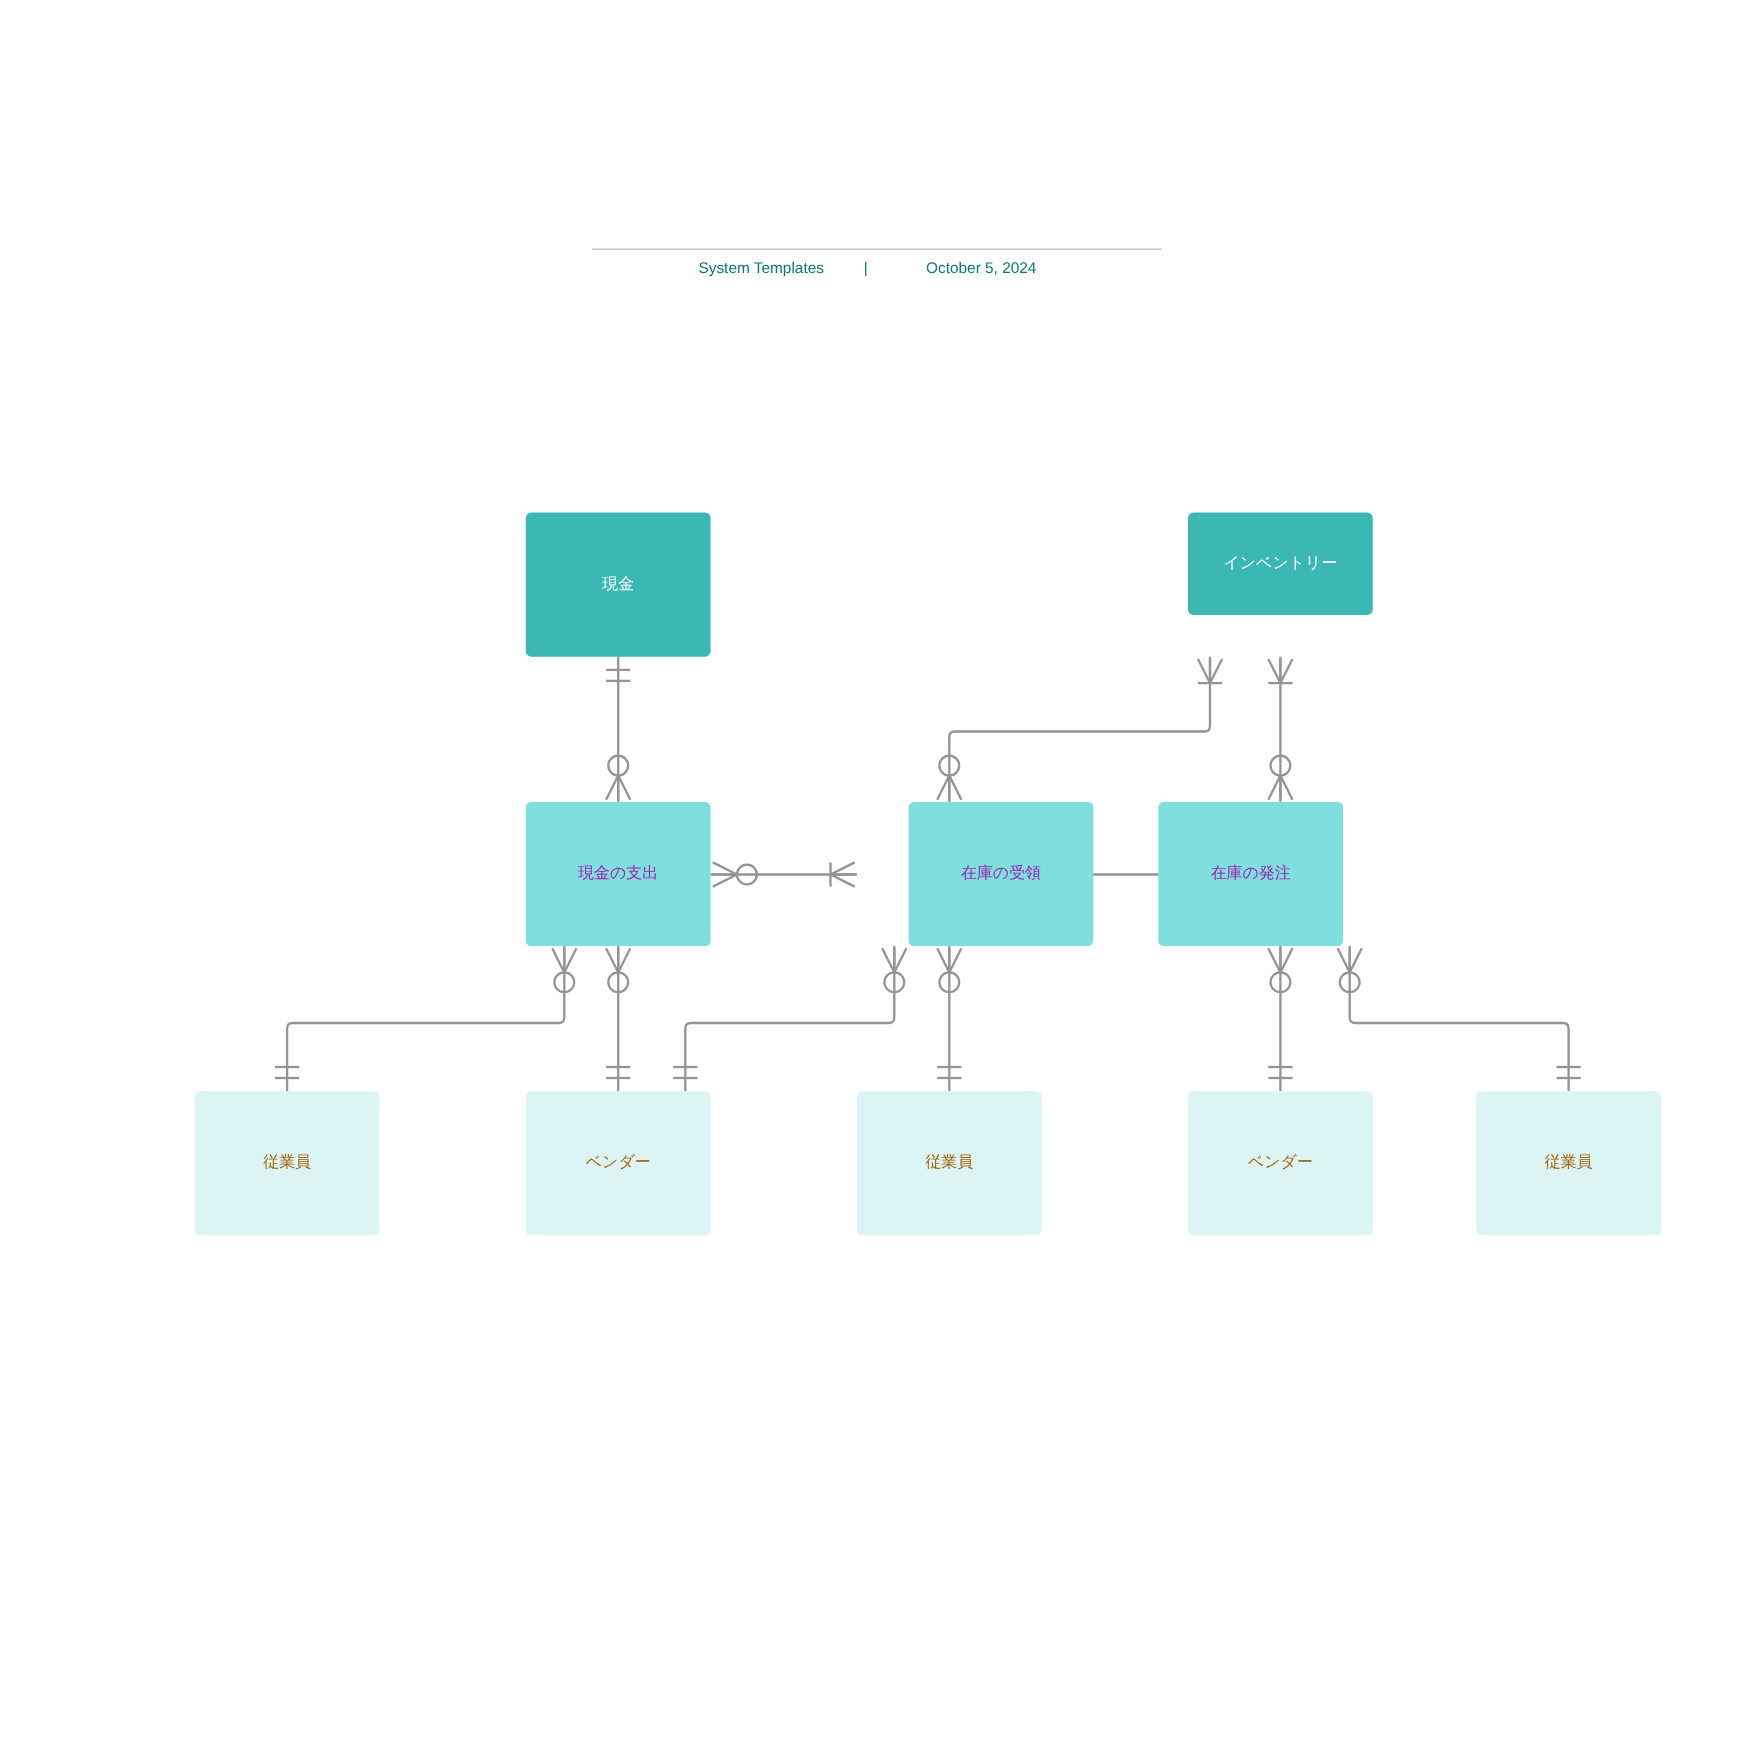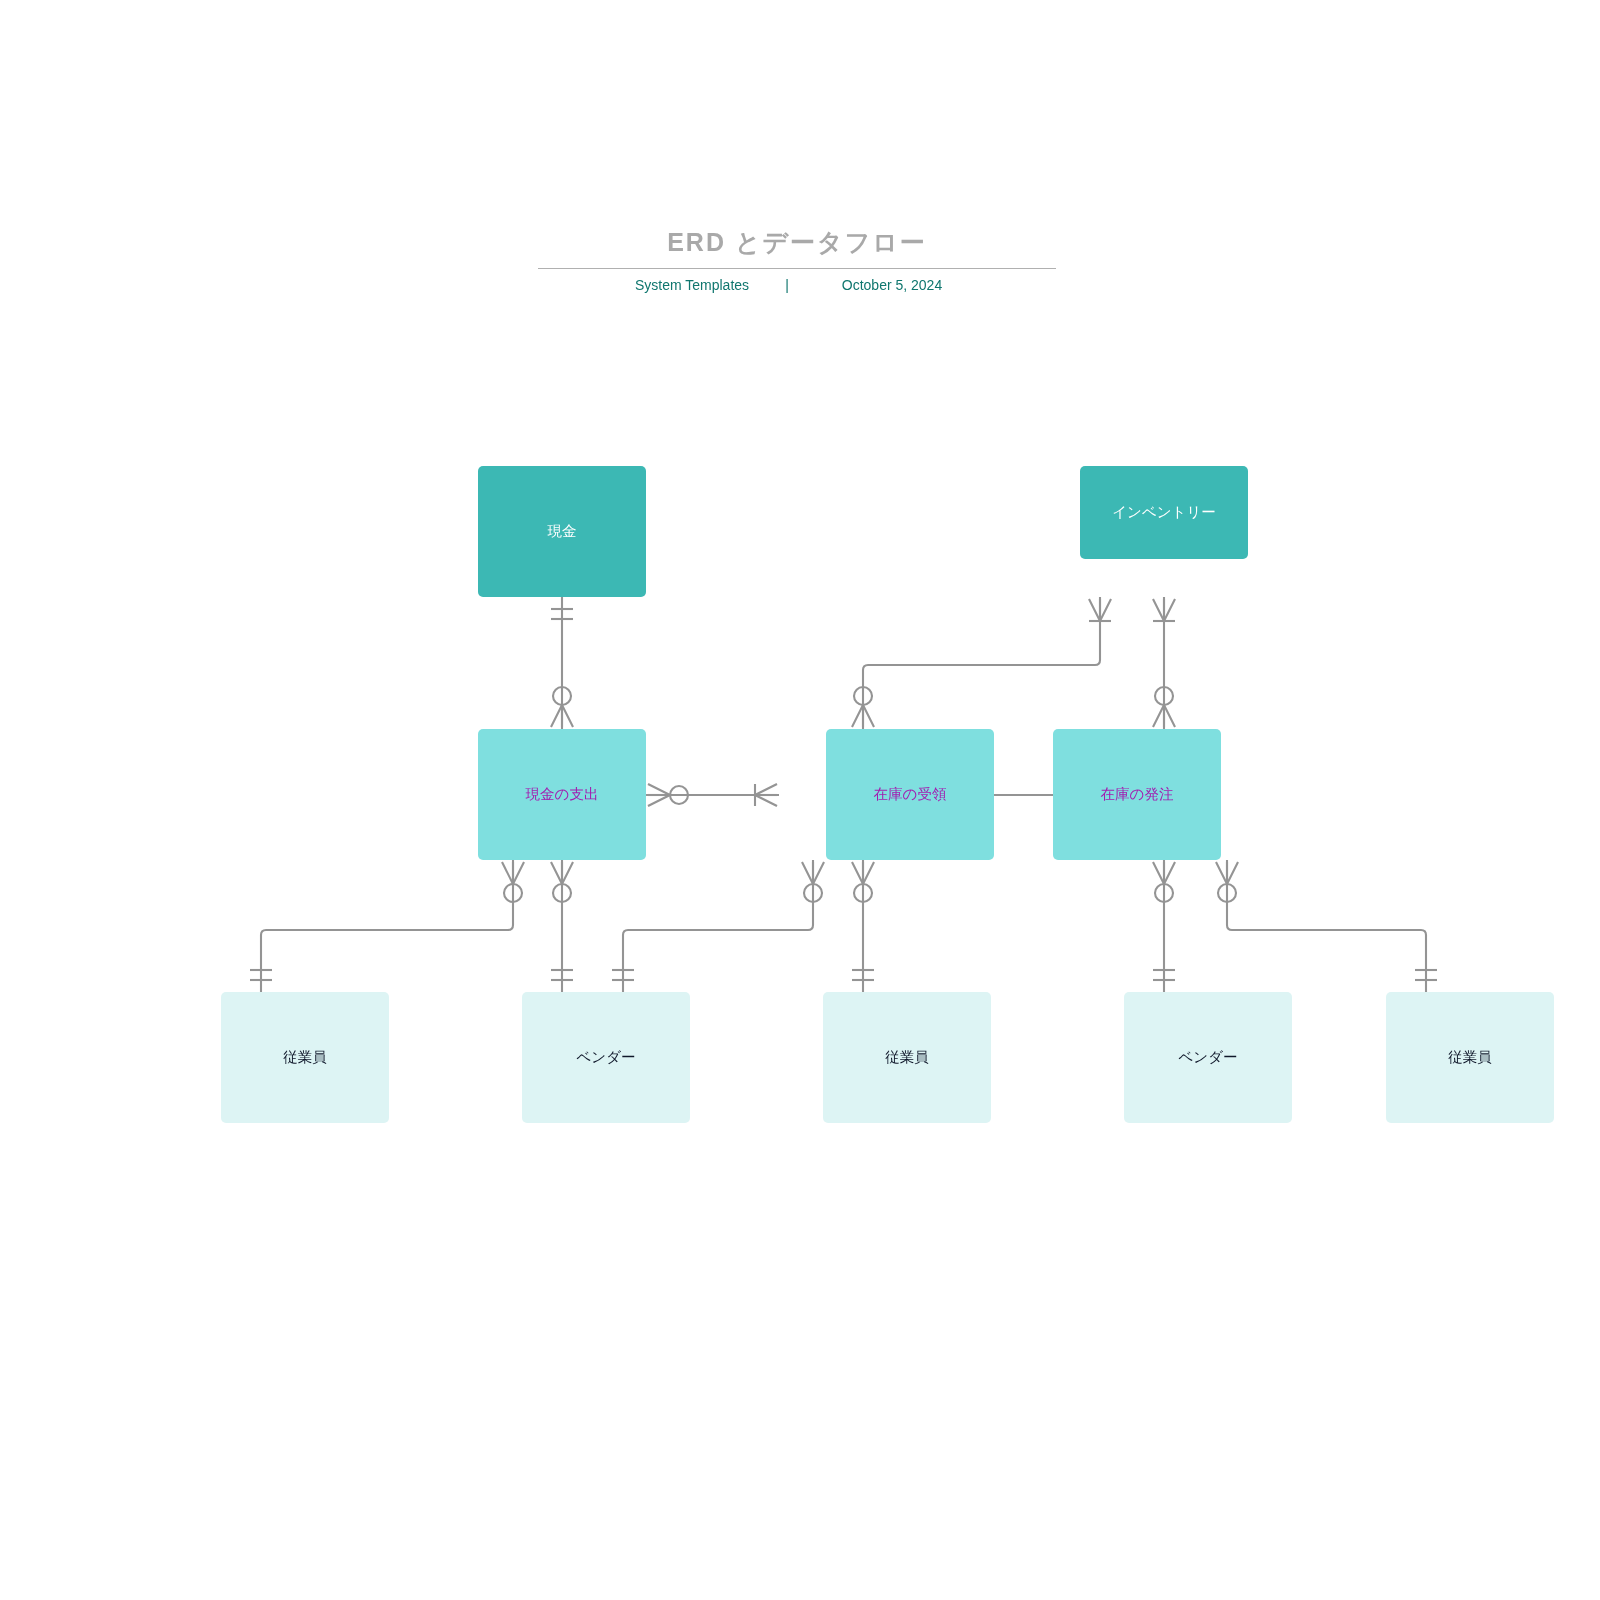--- a/index.html
+++ b/index.html
@@ -84,22 +84,21 @@
   .node.level-0 {
     background: #3cb8b4;
     color: #ffffff;
   }
   .node.level-1 {
     background: #7fdfdf;
     color: #a21caf;
   }
   .node.level-2 {
     background: #ddf4f4;
-    color: #0f172a;
-    margin-left: 44px;
+    color: #a16207;
   }
   .node-label { pointer-events: none; }
 
   
   #edges {
     position: absolute;
     left: 0; top: 0;
     width: 1600px;
     height: 1600px;
     pointer-events: none;
@@ -117,21 +116,20 @@
     stroke-width: 2.1;
     stroke-linecap: butt;
   }
 </style>
 </head>
 <body>
 
 <div id="canvas">
 
   <div class="header">
-    <div class="header-title">ERD とデータフロー</div>
     <div class="header-rule"></div>
     <div class="header-meta">
       <div class="meta-source">System Templates</div>
       <div class="meta-sep">|</div>
       <div class="meta-date">October 5, 2024</div>
     </div>
   </div>
 
   <svg id="edges" viewBox="0 0 1600 1600" xmlns="http://www.w3.org/2000/svg">
       <g>

